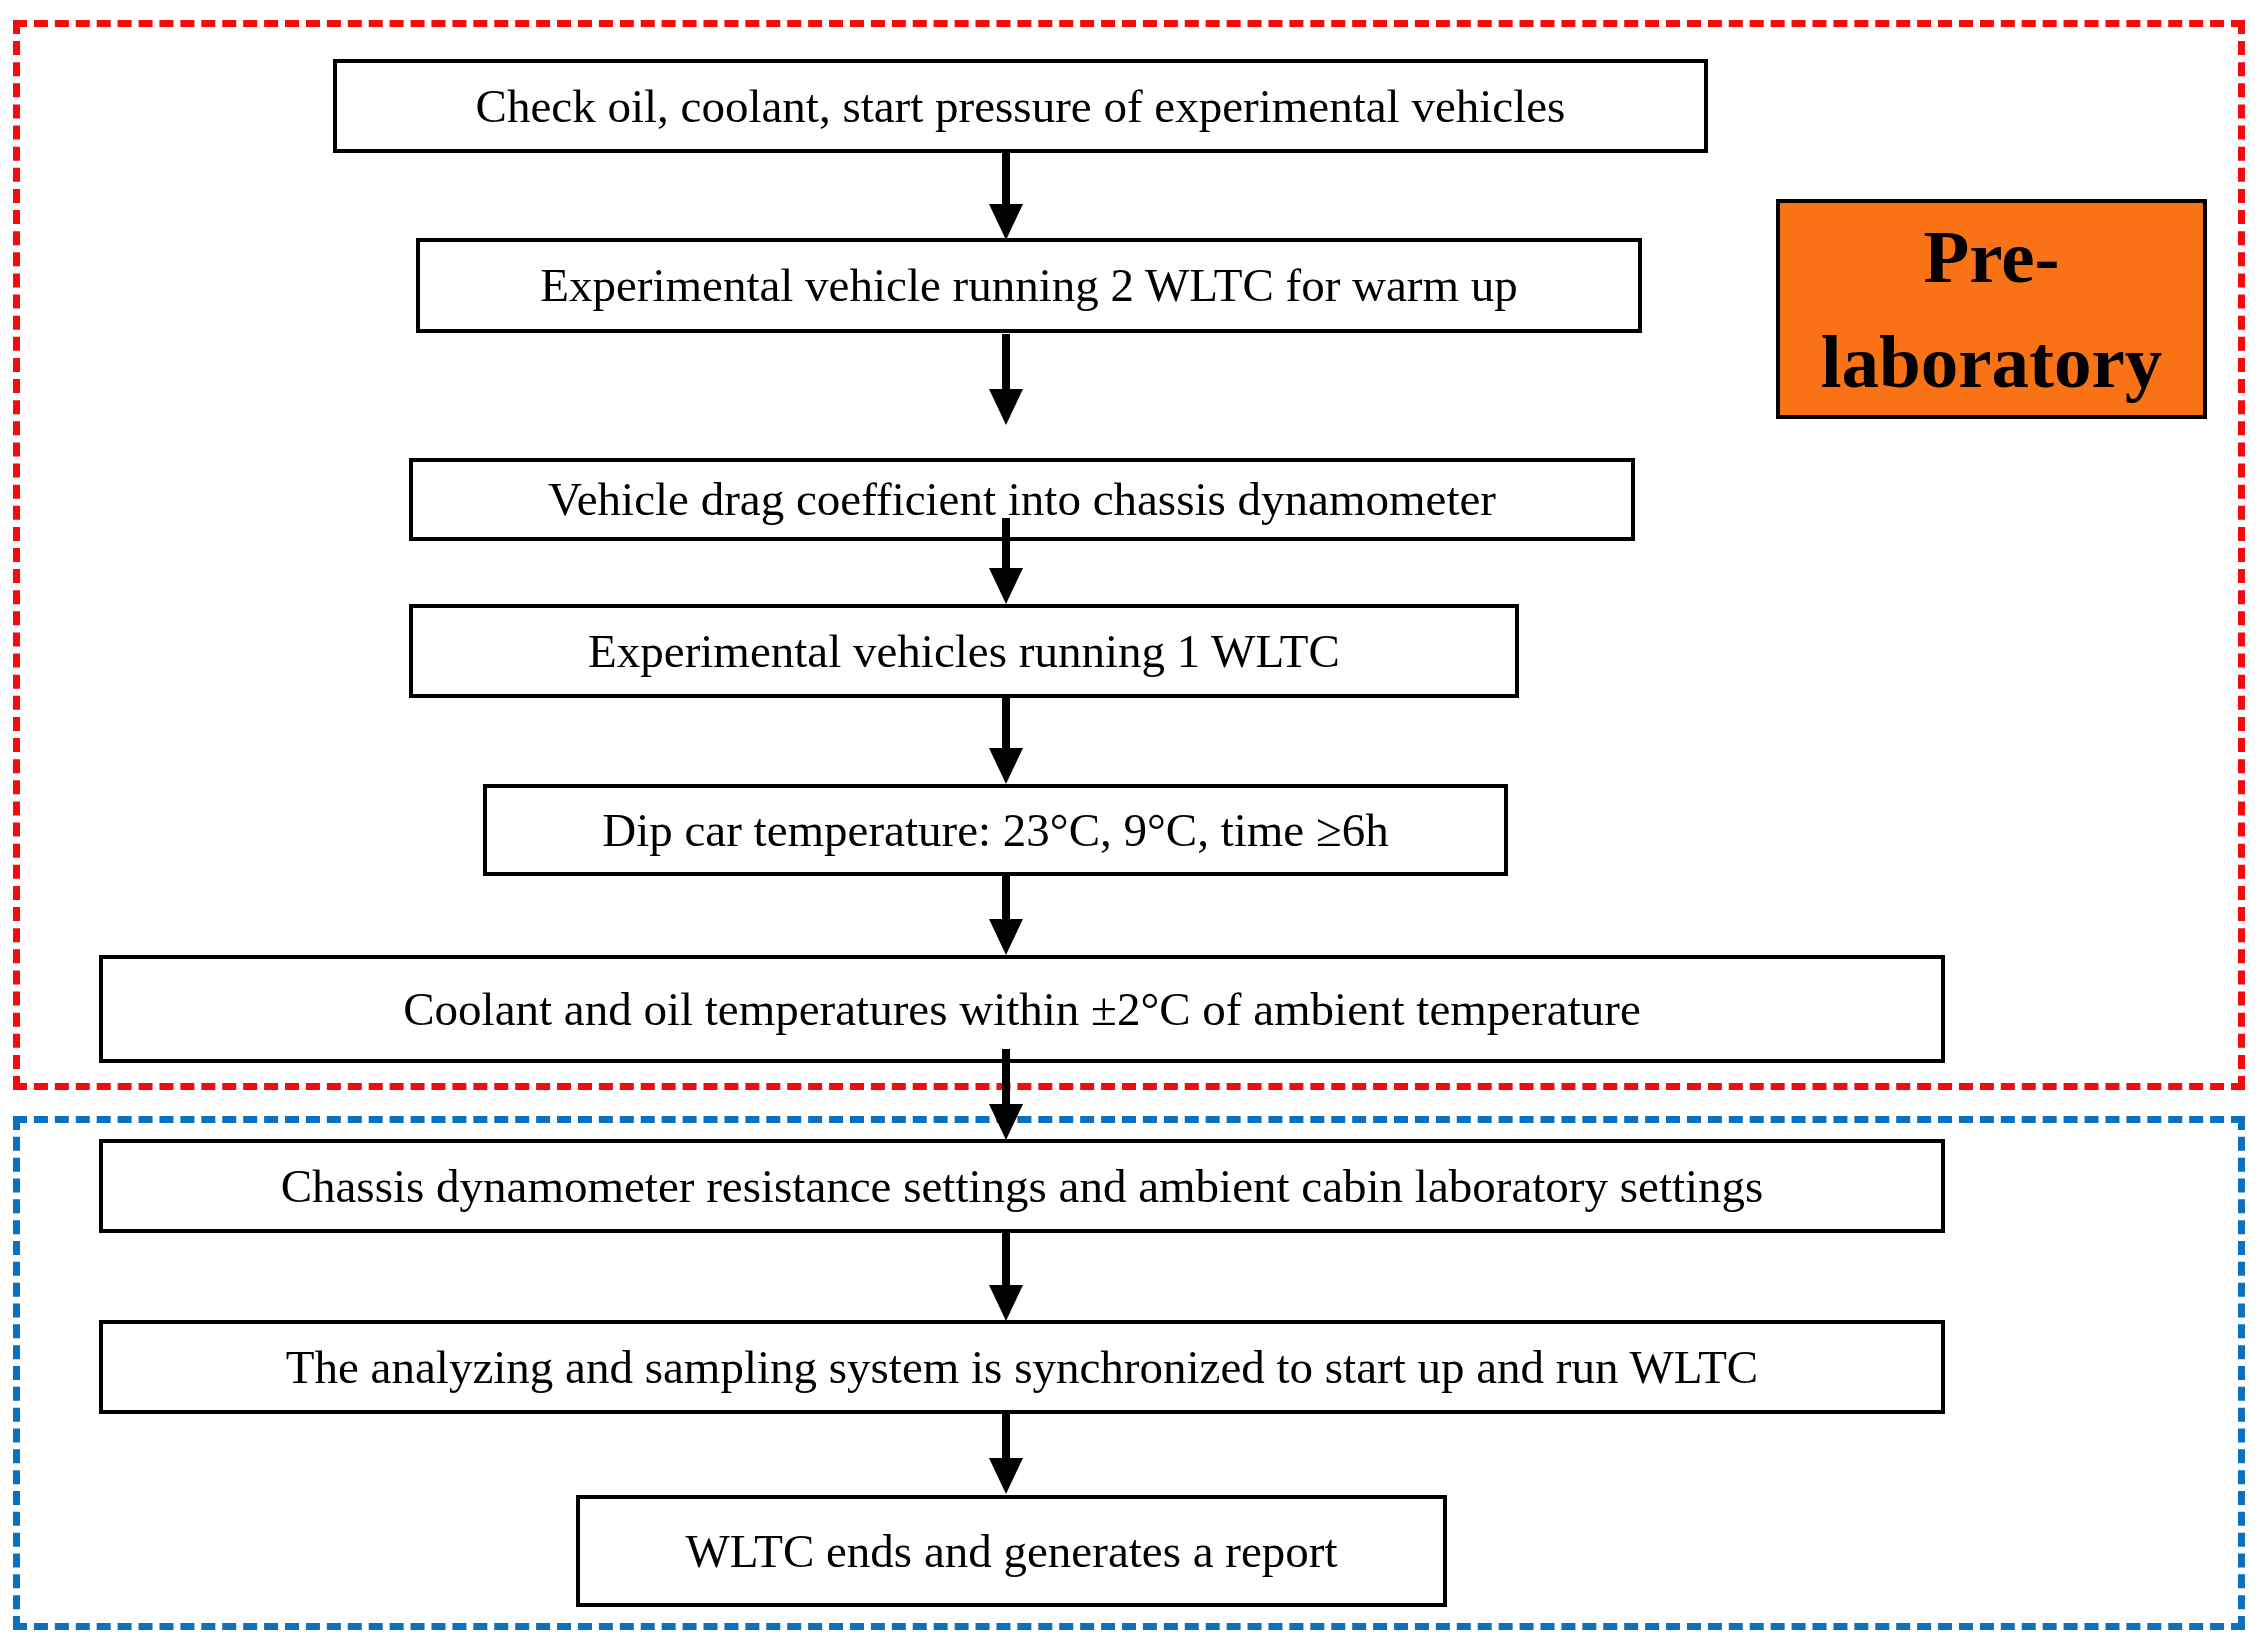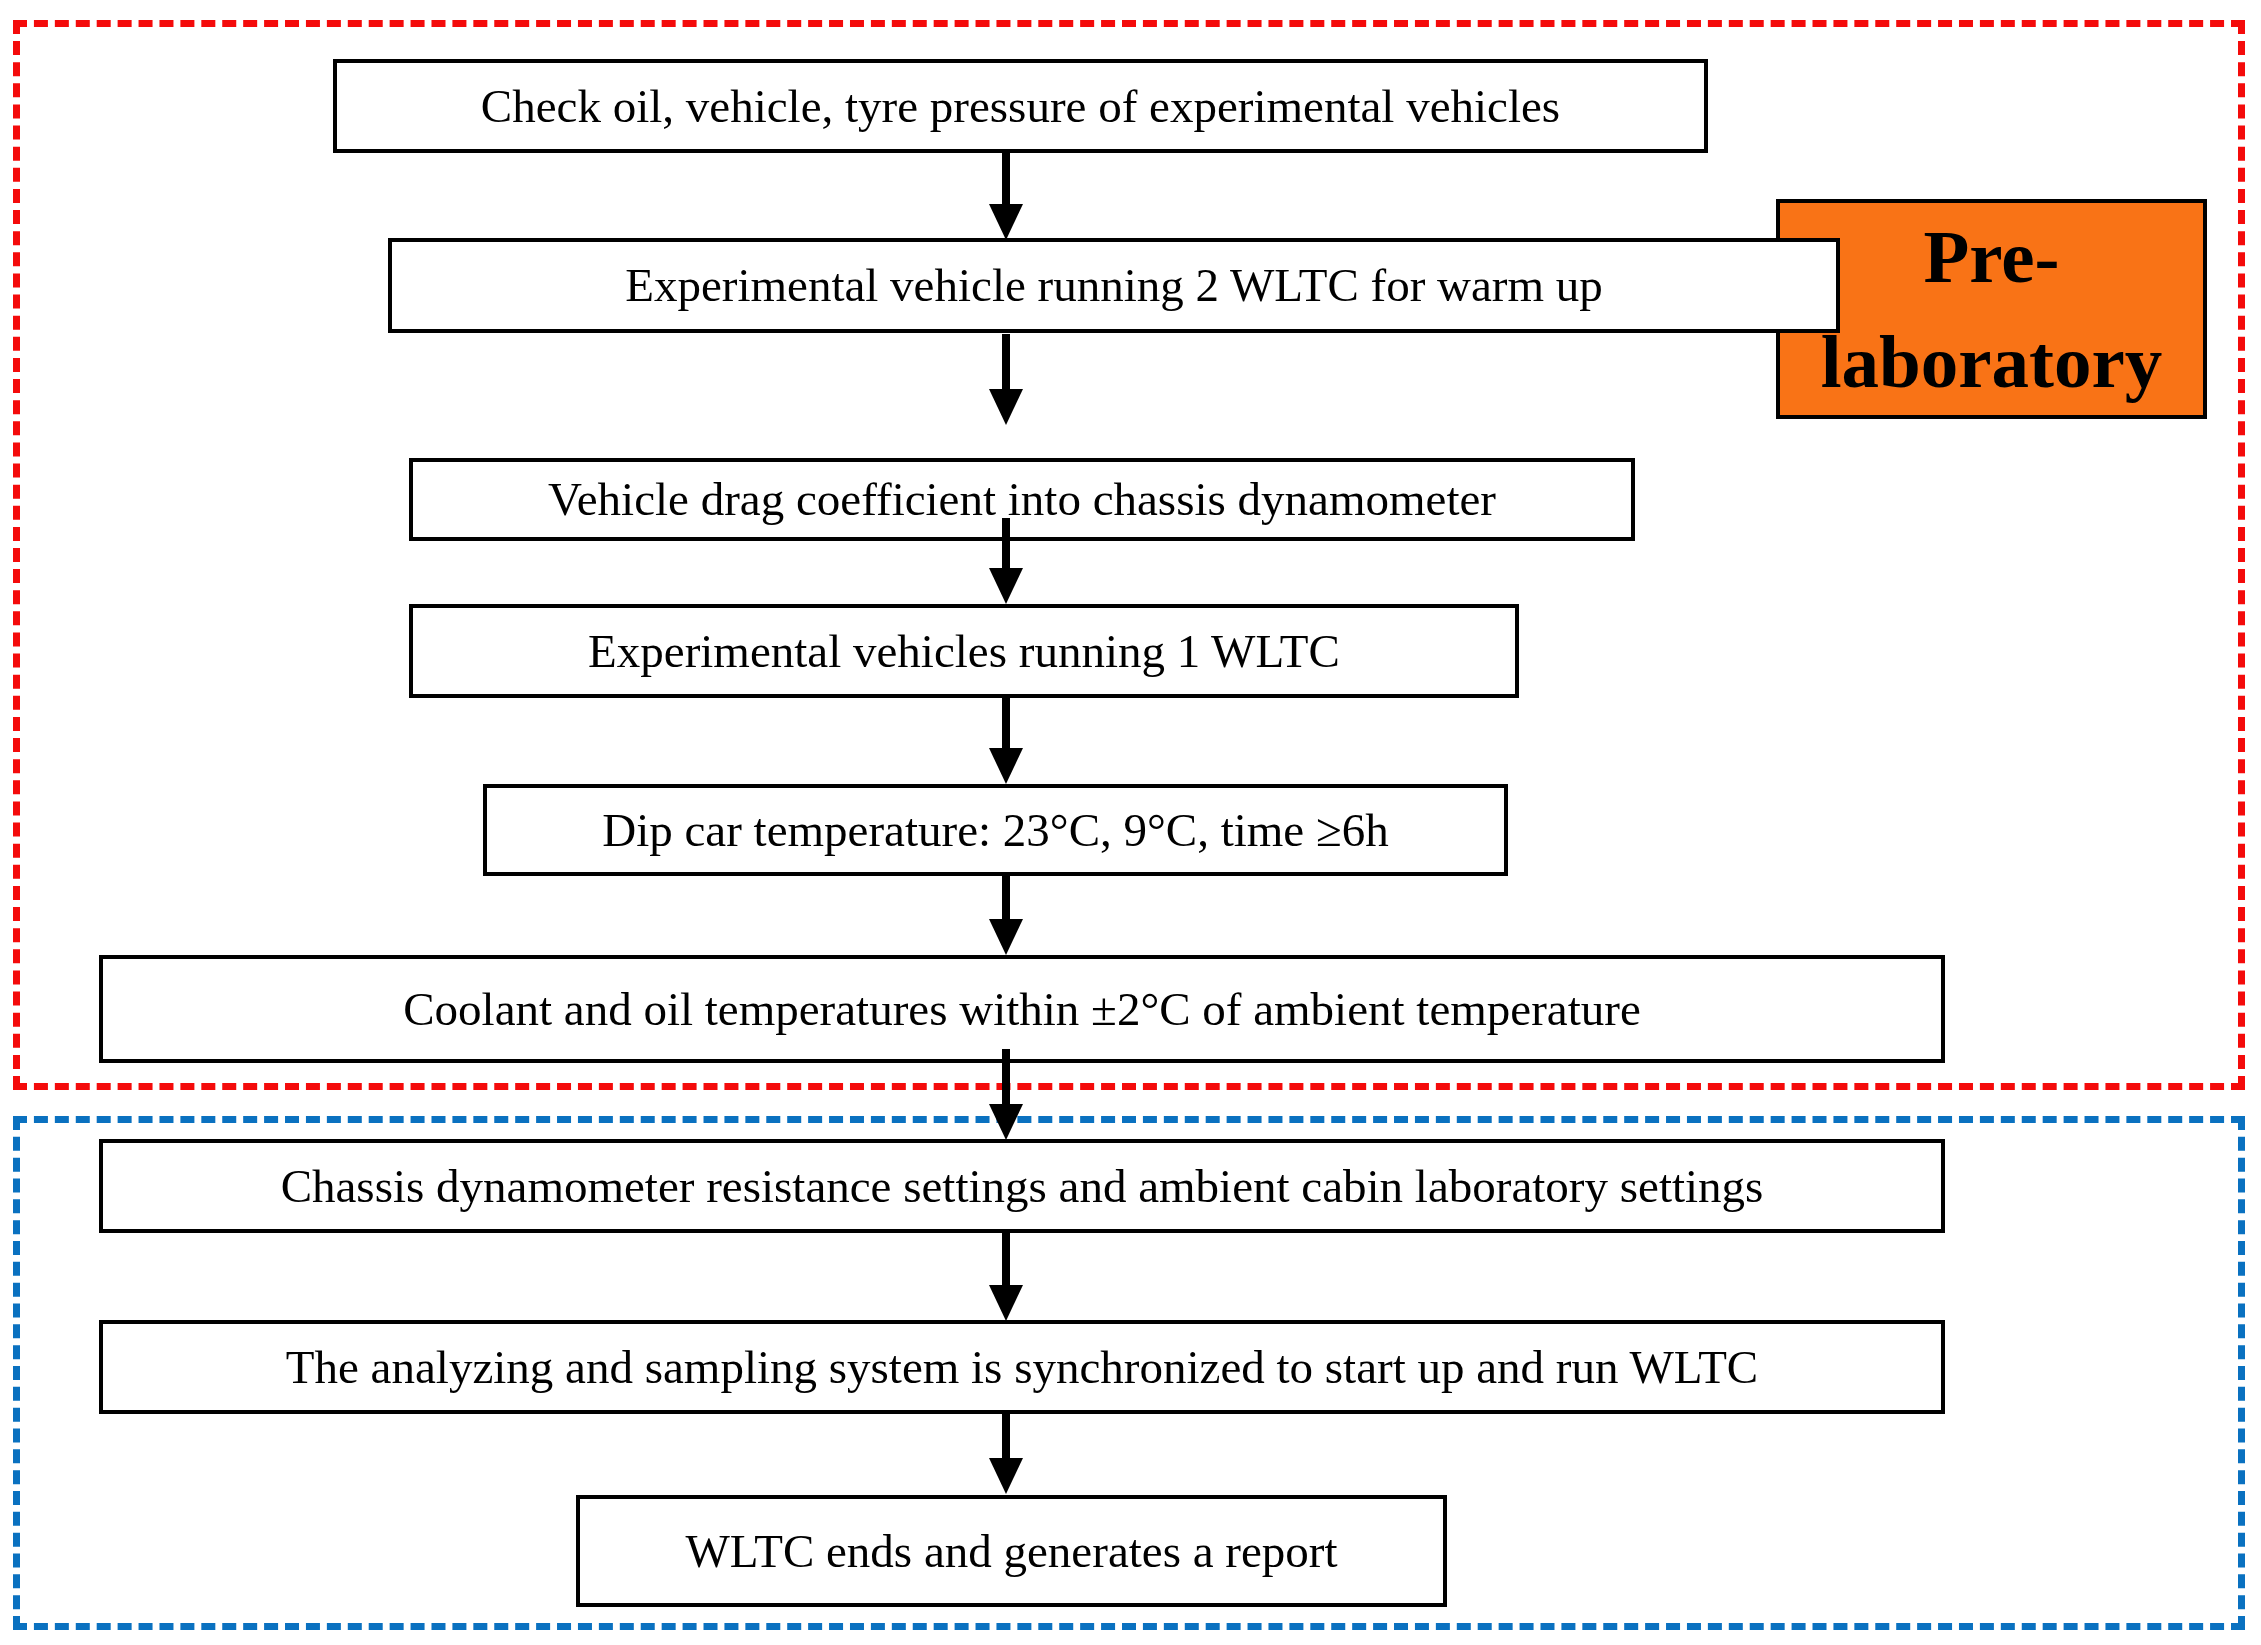--- a/index.html
+++ b/index.html
@@ -76,21 +76,21 @@
     bottom: 0;
     left: 0;
     width: 0;
     height: 0;
     border-left: 17px solid transparent;
     border-right: 17px solid transparent;
     border-top: 36px solid var(--arrow, #000000);
   }
   
   .b1 { left: 333px;  top: 59px;   width: 1375px; height: 94px; }
-  .b2 { left: 388px;  top: 238px;  width: 1452px; height: 95px; }
+  .b2 { left: 416px;  top: 238px;  width: 1226px; height: 95px; }
   .b3 { left: 409px;  top: 424px;  width: 1226px; height: 83px; margin-top: 34px; }
   .b4 { left: 409px;  top: 604px;  width: 1110px; height: 94px; }
   .b5 { left: 483px;  top: 784px; width: 1025px; height: 92px; }
   .b6 { left: 99px;  top: 955px; width: 1846px; height: 108px; }
   .b7 { left: 99px;  top: 1139px; width: 1846px; height: 94px; }
   .b8 { left: 99px;  top: 1320px; width: 1846px; height: 94px; }
   .b9 { left: 576px;  top: 1495px; width: 871px; height: 112px; }
   
   .a1 { left: 989px; top: 152px;  height: 88px; }
   .a2 { left: 989px; top: 334px;  height: 91px; }
@@ -110,21 +110,21 @@
 <div class="stage">
 
   <div class="region pre"></div>
   <div class="region wltc"></div>
 
   <div class="labelbox pre-label">
     <span>Pre-</span>
     <span>laboratory</span>
   </div>
 
-  <div class="flowbox b1">Check oil, vehicle, tyre pressure of experimental vehicles</div>
+  <div class="flowbox b1">Check oil, coolant, start pressure of experimental vehicles</div>
   <div class="flowbox b2">Experimental vehicle running 2 WLTC for warm up</div>
   <div class="flowbox b3">Vehicle drag coefficient into chassis dynamometer</div>
   <div class="flowbox b4">Experimental vehicles running 1 WLTC</div>
   <div class="flowbox b5">Dip car temperature: 23°C, 9°C, time ≥6h</div>
   <div class="flowbox b6">Coolant and oil temperatures within ±2°C of ambient temperature</div>
   <div class="flowbox b7">Chassis dynamometer resistance settings and ambient cabin laboratory settings</div>
   <div class="flowbox b8">The analyzing and sampling system is synchronized to start up and run WLTC</div>
   <div class="flowbox b9">WLTC ends and generates a report</div>
 
   <div class="arrow a1">

